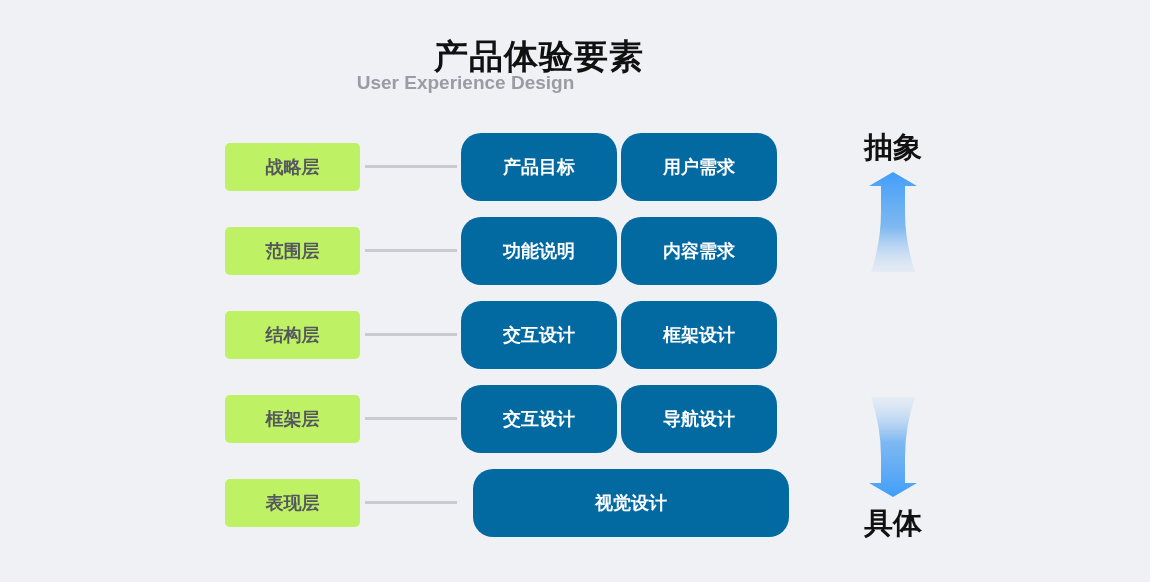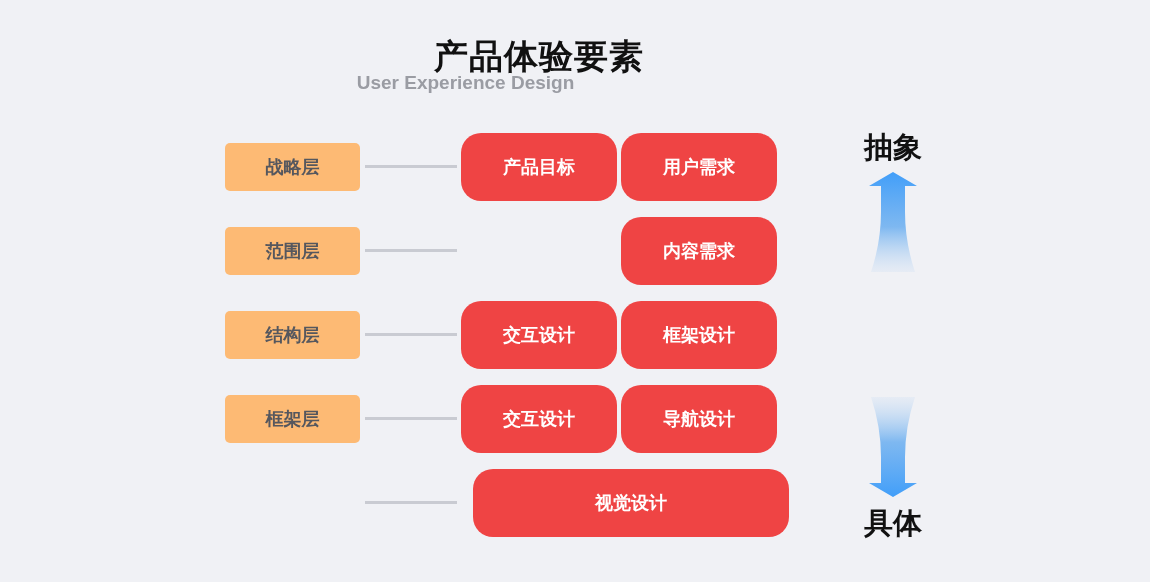--- a/index.html
+++ b/index.html
@@ -15,31 +15,31 @@
     letter-spacing: 1px;
   }
   .subtitle {
     position: absolute; left: 0; width: 931px; top: 72px;
     text-align: center; font-size: 19px; font-weight: bold; color: #9a9ca3;
     font-family: "Liberation Sans", sans-serif;
   }
   .row { position: absolute; left: 0; width: 1150px; height: 68px; }
   .layer-label {
     position: absolute; left: 225px; top: 10px; width: 135px; height: 48px;
-    background: #fdba74; border-radius: 5px;
+    background: #bef264; border-radius: 5px;
     display: flex; align-items: center; justify-content: center;
     font-size: 18px; font-weight: bold; color: #55575e;
   }
   .connector {
     position: absolute; left: 365px; top: 32px; width: 92px; height: 3px;
     background: #c9cbd2;
   }
   .box {
     position: absolute; top: 0; height: 68px;
-    background: #ef4444; border-radius: 20px;
+    background: #0369a1; border-radius: 20px;
     display: flex; align-items: center; justify-content: center;
     color: #ffffff; font-size: 18px; font-weight: bold;
   }
   .box.left { left: 461px; width: 156px; }
   .box.right { left: 621px; width: 156px; }
   .box.full { left: 461px; width: 316px; margin-left: 12px; }
   .side-label {
     position: absolute; left: 833px; width: 120px; text-align: center;
     font-size: 29px; font-weight: bold; color: #111;
   }
@@ -54,38 +54,40 @@
 <div class="row" style="top:133px;">
   <div class="layer-label">战略层</div>
   <div class="connector"></div>
   <div class="box left">产品目标</div>
   <div class="box right">用户需求</div>
 </div>
 
 <div class="row" style="top:217px;">
   <div class="layer-label">范围层</div>
   <div class="connector"></div>
+  <div class="box left">功能说明</div>
   <div class="box right">内容需求</div>
 </div>
 
 <div class="row" style="top:301px;">
   <div class="layer-label">结构层</div>
   <div class="connector"></div>
   <div class="box right">框架设计</div>
   <div class="box left">交互设计</div>
 </div>
 
 <div class="row" style="top:385px;">
   <div class="layer-label">框架层</div>
   <div class="connector"></div>
   <div class="box left">交互设计</div>
   <div class="box right">导航设计</div>
 </div>
 
 <div class="row" style="top:469px;">
+  <div class="layer-label">表现层</div>
   <div class="connector"></div>
   <div class="box full">视觉设计</div>
 </div>
 
 <div class="side-label" style="top:128px;">抽象</div>
 <svg class="arrow" style="top:172px;" width="60" height="100" viewBox="0 0 60 100">
   <defs>
     <linearGradient id="gUp" x1="0" y1="0" x2="0" y2="1">
       <stop offset="0" stop-color="#419ef9" stop-opacity="1"></stop>
       <stop offset="0.55" stop-color="#6aaef0" stop-opacity="0.85"></stop>

